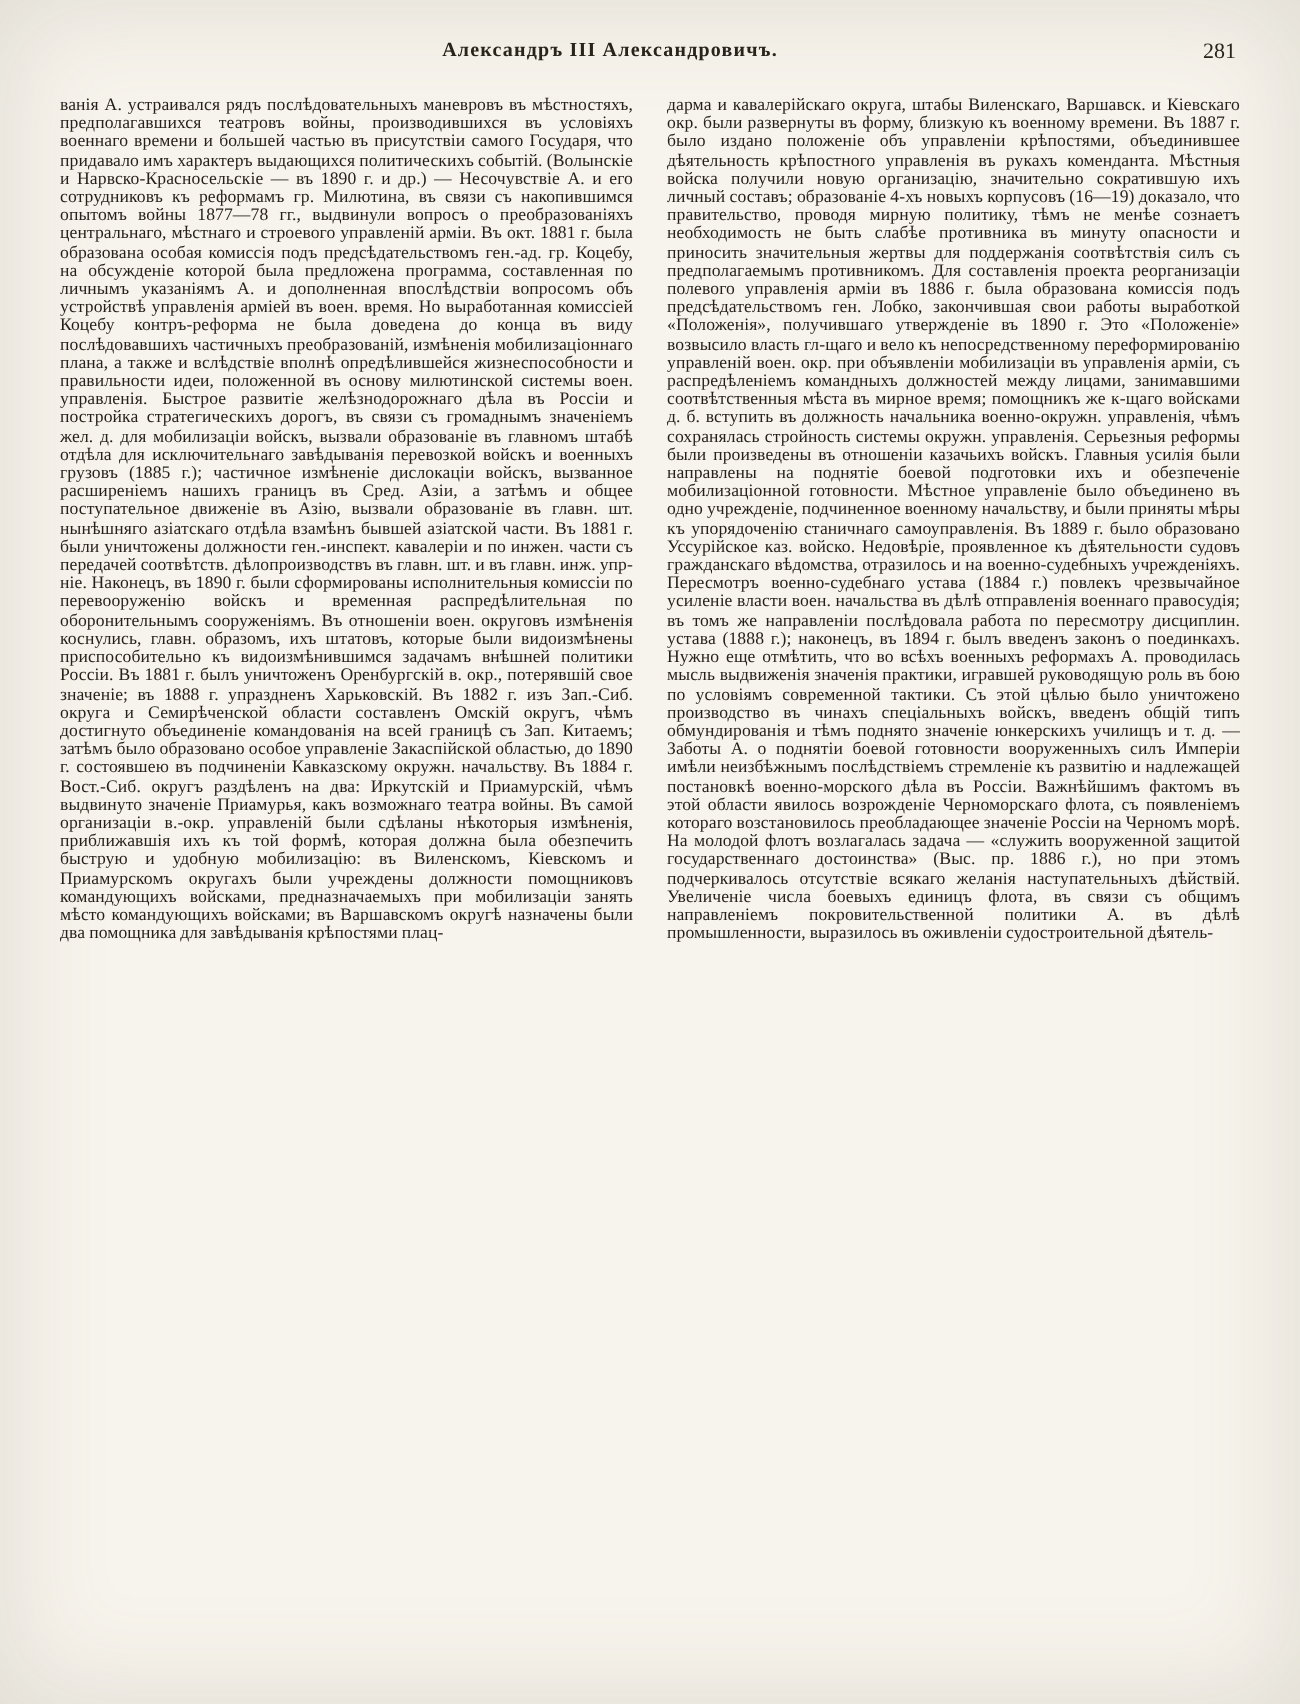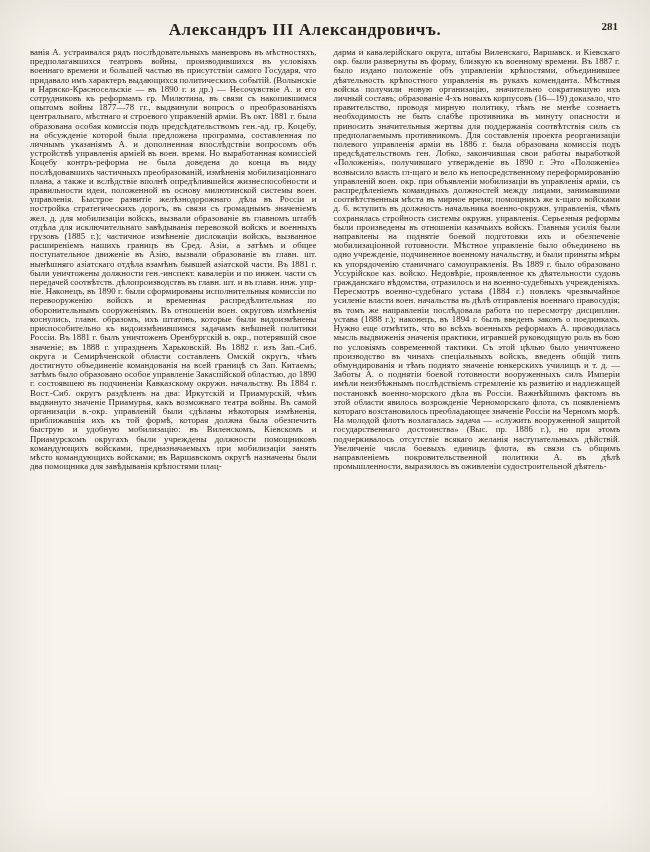--- a/index.html
+++ b/index.html
@@ -27,32 +27,32 @@
     height: 16px;
     margin-bottom: 9px;
   }
   .running-title {
     position: absolute;
     left: 0;
     right: 40px;
     top: 0;
     margin: 0;
     text-align: center;
-    font-size: 17px;
+    font-size: 10px;
     font-weight: bold;
     letter-spacing: 0.6px;
     color: #28231b;
     white-space: nowrap;
   }
   .page-number {
     position: absolute;
     right: 2px;
     top: 0;
     font-size: 11px;
-    font-weight: bold;
+    font-weight: normal;
     color: #28231b;
   }
   .text-block {
     display: flex;
     gap: 17px;
     align-items: flex-start;
     margin-top: 12px;
   }
   .column {
     flex: 1 1 0;

